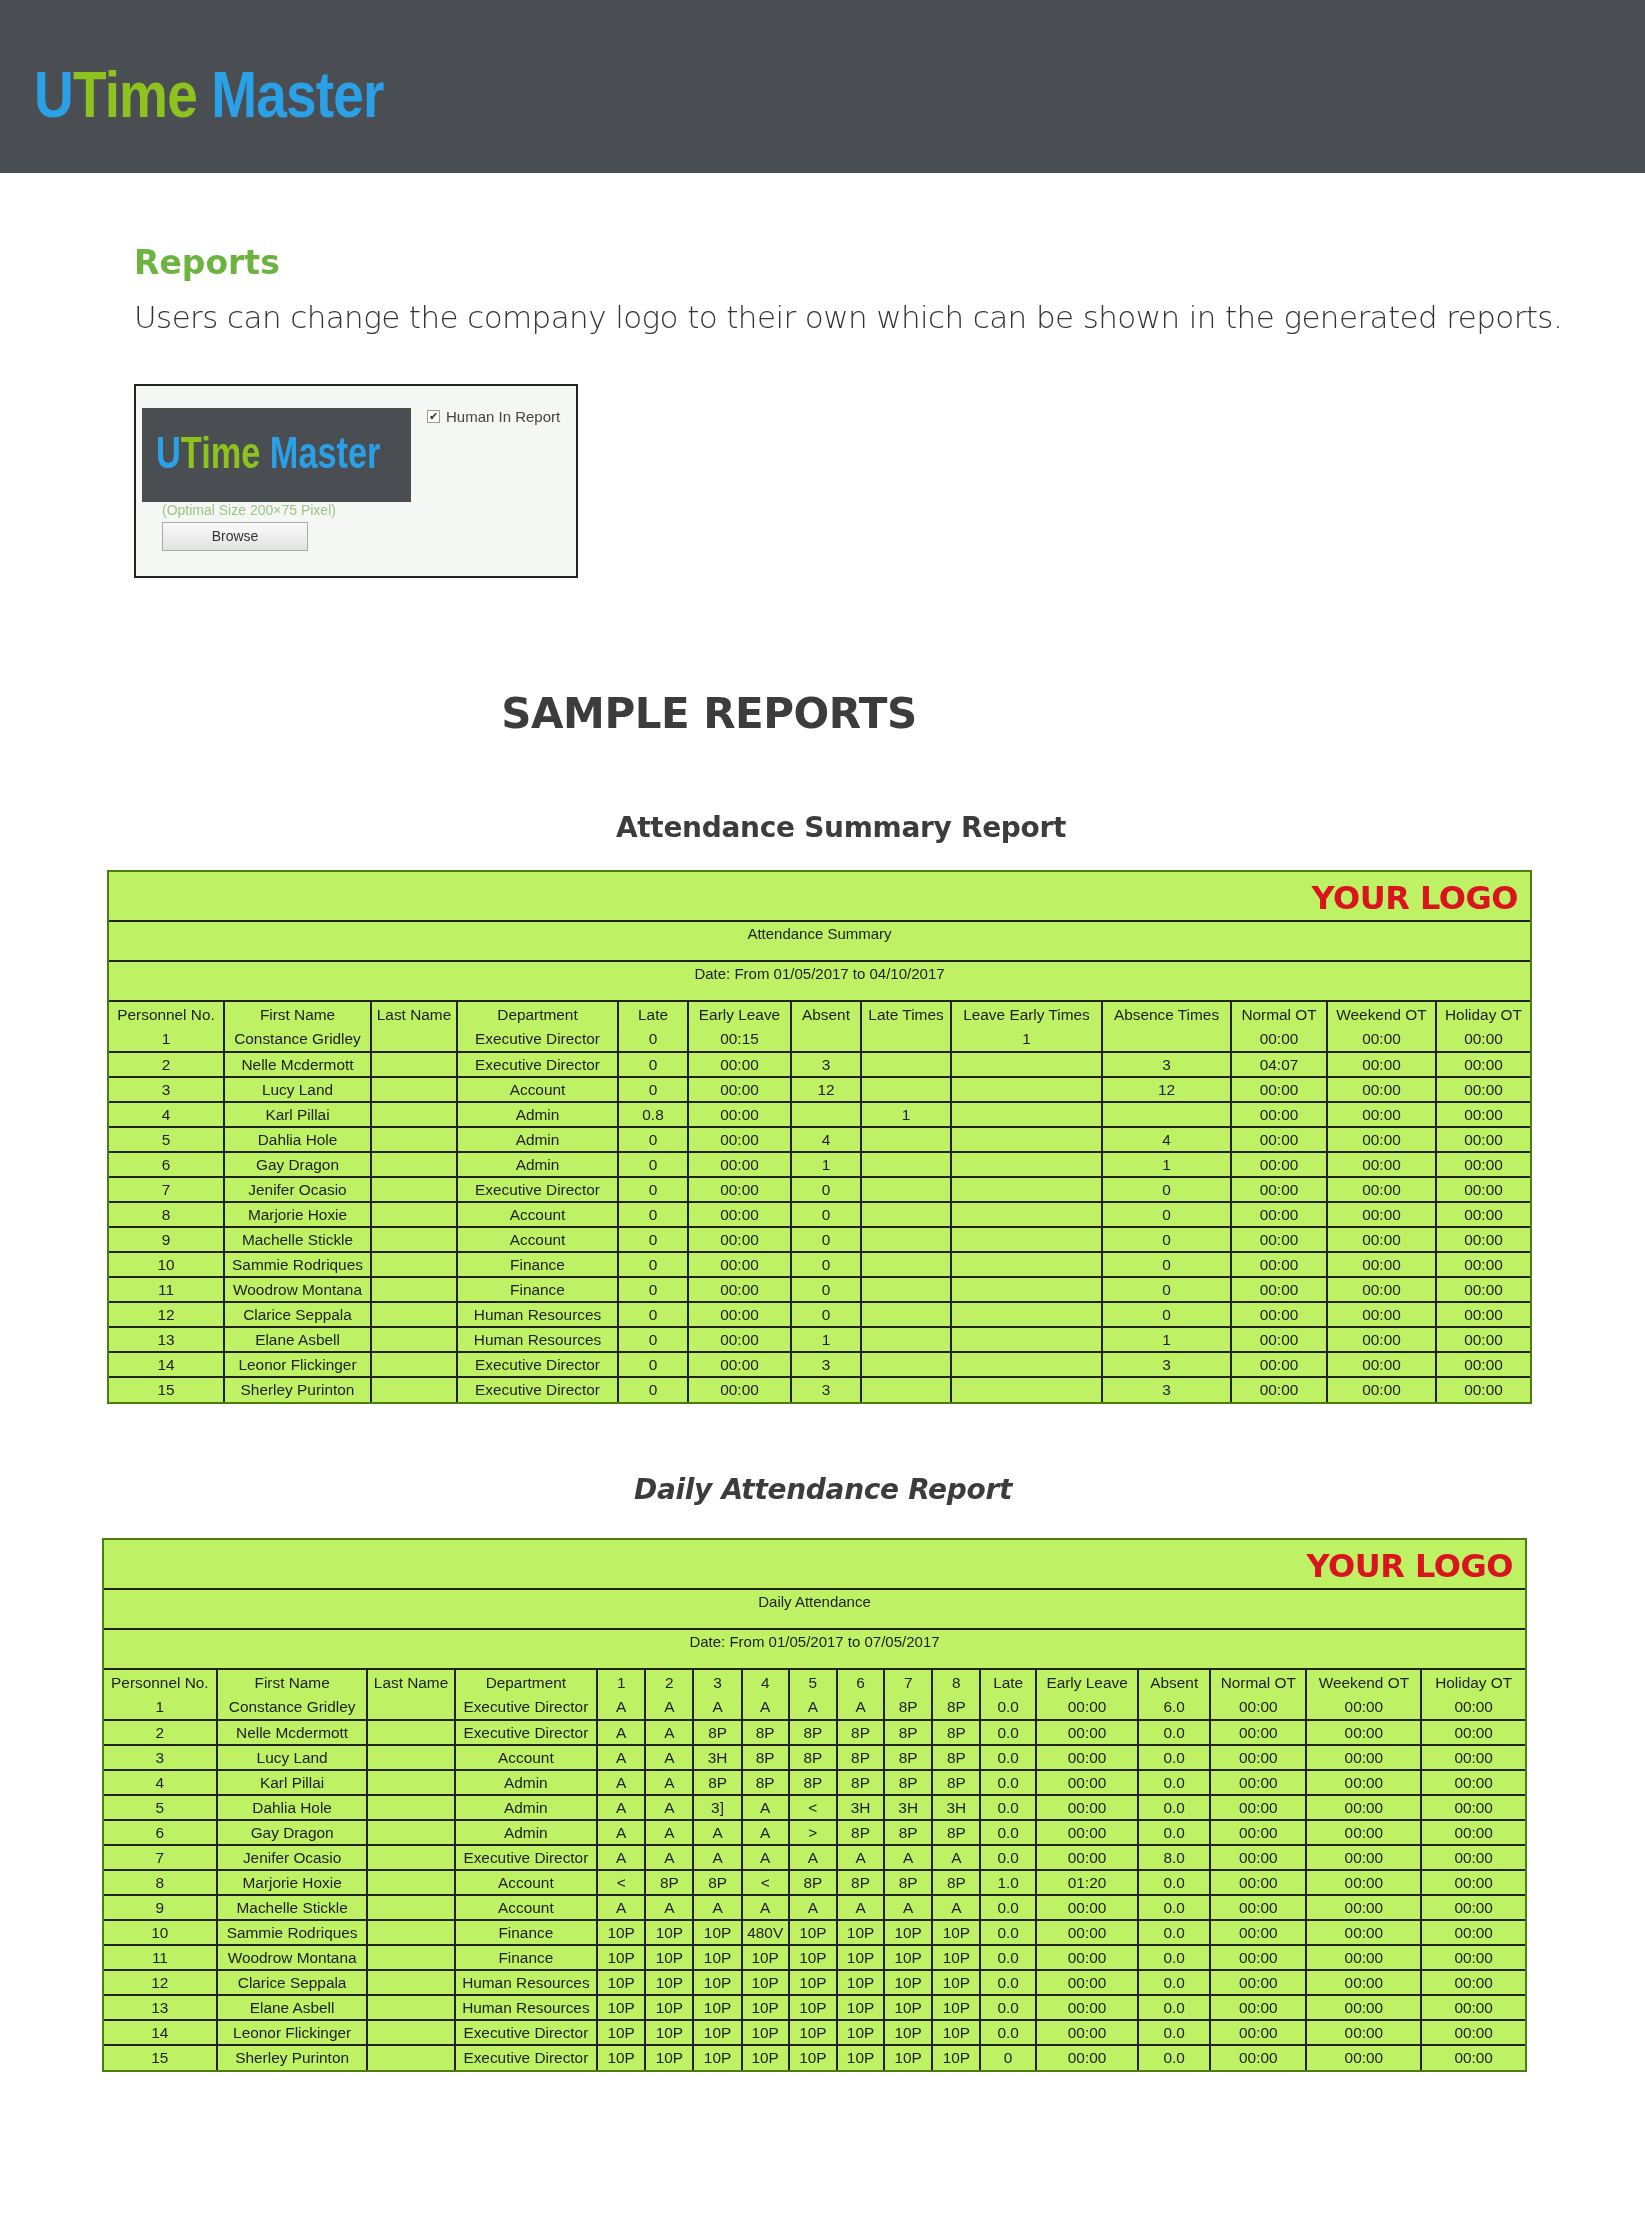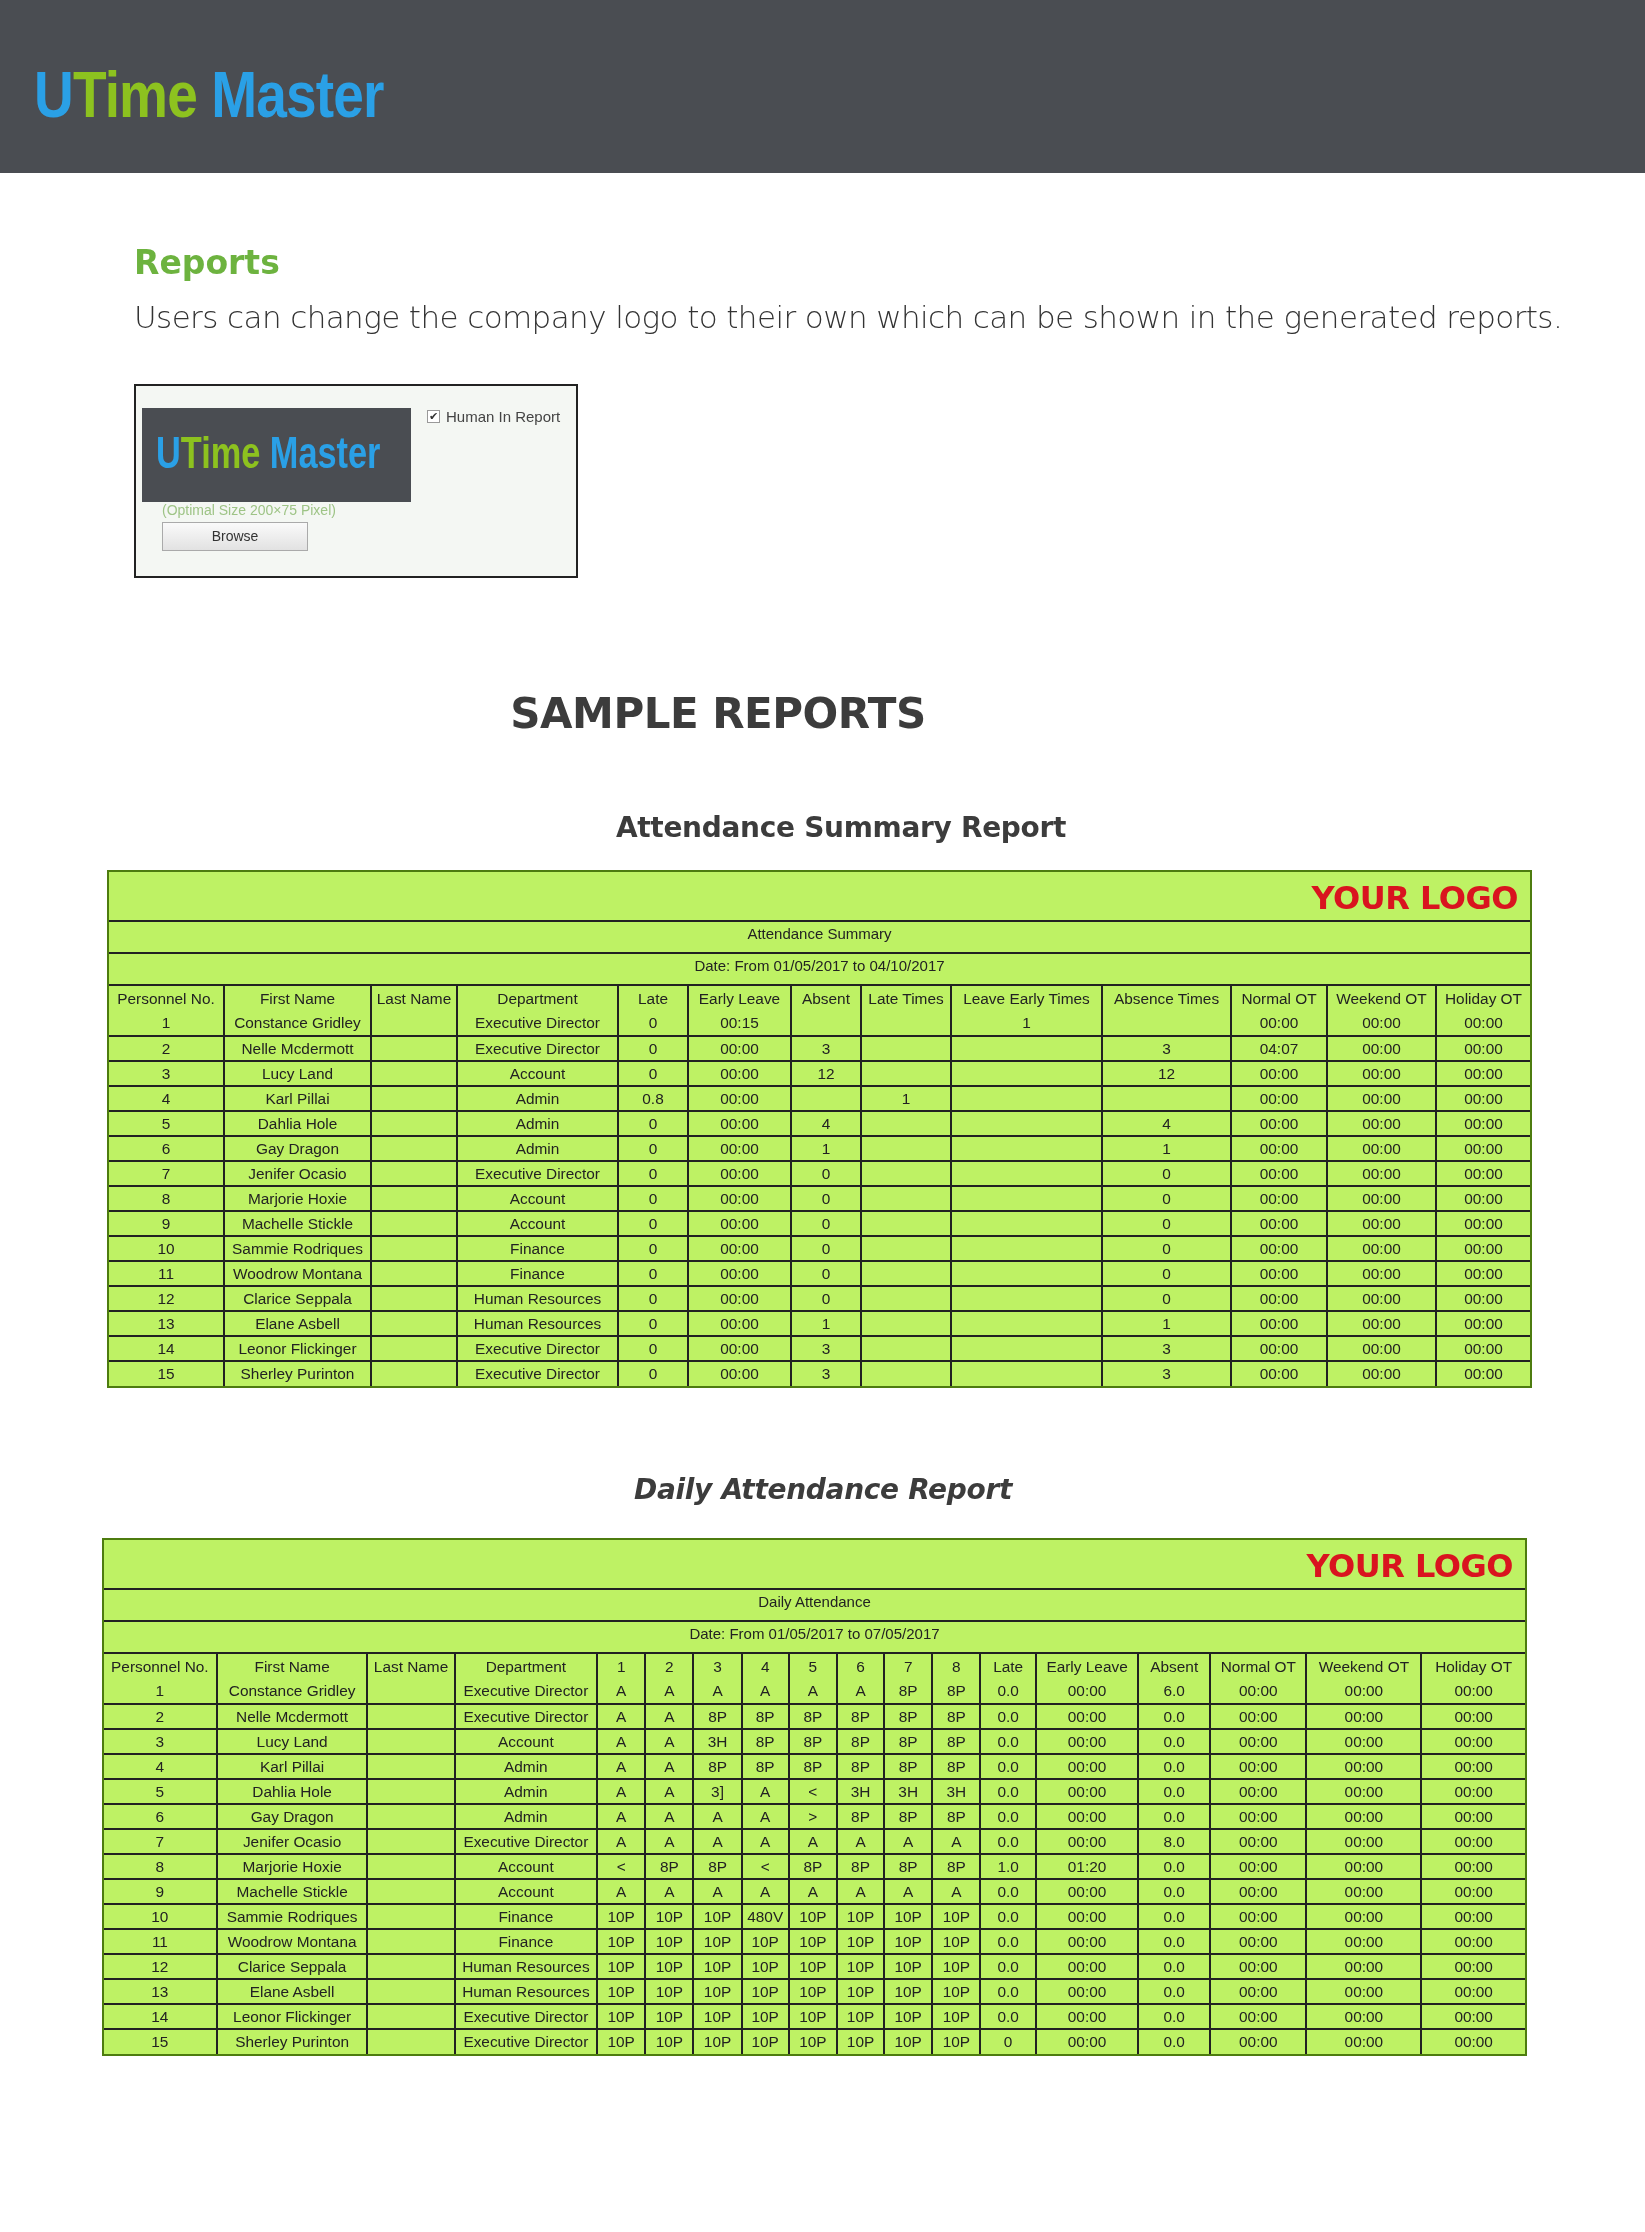--- a/index.html
+++ b/index.html
@@ -15,27 +15,27 @@
   .reports-desc { position: absolute; left: 134px; top: 299px; font-size: 31px; color: #333; font-family: "DejaVu Sans", sans-serif; font-weight: 300; letter-spacing: -0.6px; }
 
   .logo-panel { position: absolute; left: 134px; top: 384px; width: 444px; height: 194px; border: 2px solid #222; background: #f4f7f3; }
   .logo-panel .logo-img { position: absolute; left: 6px; top: 22px; width: 269px; height: 94px; background: #4a4d52; }
   .logo-panel .logo-img span.word { position: absolute; left: 14px; top: 20px; font-weight: bold; font-size: 44px; transform: scaleX(0.78); transform-origin: left center; white-space: nowrap; }
   .logo-panel .show-wrap { position: absolute; left: 291px; top: 22px; display: flex; align-items: center; gap: 6px; font-size: 15px; color: #444; }
   .logo-panel .chk { width: 13px; height: 13px; border: 1px solid #999; background: #fff; font-size: 11px; line-height: 11px; text-align: center; color: #333; }
   .logo-panel .hint { position: absolute; left: 26px; top: 116px; font-size: 14px; color: #9ec486; }
   .logo-panel .browse { position: absolute; left: 26px; top: 136px; width: 146px; height: 29px; border: 1px solid #aaa; background: linear-gradient(#fafafa, #e2e2e2); font-size: 14px; color: #333; text-align: center; line-height: 27px; }
 
-  .sample-title { position: absolute; left: 9px; width: 1418px; top: 689px; text-align: center; font-size: 42px; font-weight: bold; color: #3c3c3c; font-family: "DejaVu Sans", sans-serif; letter-spacing: -0.5px; }
+  .sample-title { position: absolute; left: 0; width: 1418px; top: 689px; text-align: center; font-size: 42px; font-weight: bold; color: #3c3c3c; font-family: "DejaVu Sans", sans-serif; letter-spacing: -0.5px; }
   .report-heading { position: absolute; left: 0; width: 1646px; text-align: center; font-size: 28px; font-weight: bold; color: #3c3c3c; font-family: "DejaVu Sans", sans-serif; letter-spacing: -0.3px; }
 
   .report { position: absolute; border: 2px solid #4d7c0f; background: #bef264; }
   .report .logo-row { height: 50px; border-bottom: 2px solid #222; position: relative; }
   .report .logo-row .yourlogo { position: absolute; right: 12px; top: 7px; font-size: 32px; font-weight: bold; color: #d9141f; font-family: "DejaVu Sans", sans-serif; letter-spacing: -0.5px; }
-  .report .title-row, .report .date-row { height: 32px; border-bottom: 2px solid #222; text-align: center; font-size: 15px; line-height: 23px; color: #222; }
+  .report .title-row, .report .date-row { height: 40px; border-bottom: 2px solid #222; text-align: center; font-size: 15px; line-height: 23px; color: #222; }
   table.rt { border-collapse: collapse; width: 100%; table-layout: fixed; font-size: 15.4px; color: #222; }
   table.rt th, table.rt td { border: 2px solid #222; height: 25px; text-align: center; font-weight: normal; white-space: nowrap; overflow: hidden; padding: 0 1px; }
   table.rt tr > *:first-child { border-left: none; }
   table.rt tr > *:last-child { border-right: none; }
   table.rt tr:first-child > * { border-top: none; }
   table.rt tr:last-child > * { border-bottom: none; }
 </style>
 </head>
 <body>
 

